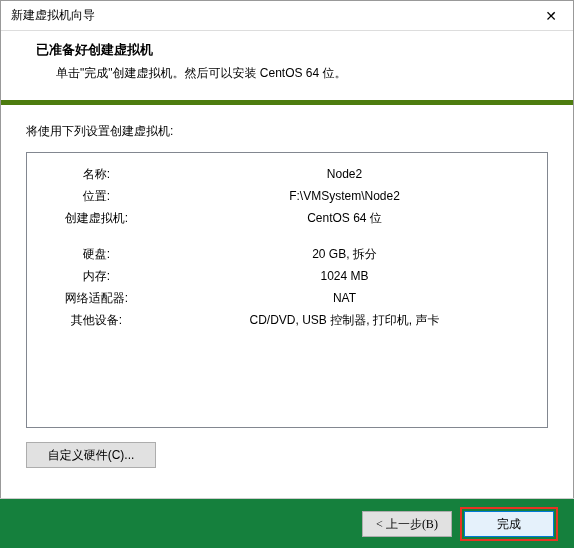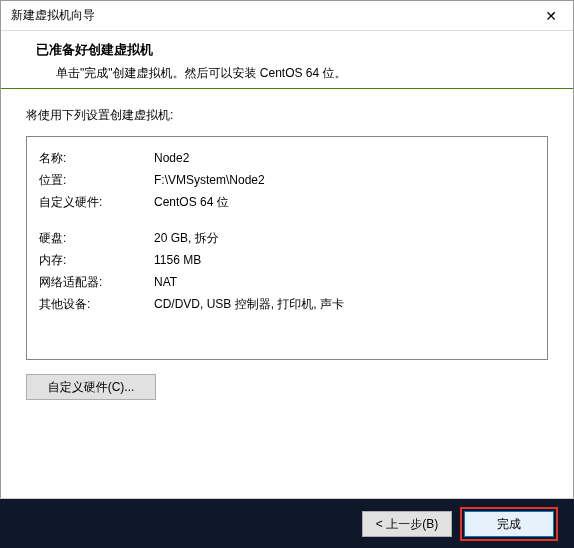--- a/index.html
+++ b/index.html
@@ -29,22 +29,22 @@
       width: 44px;
       height: 30px;
       display: flex;
       align-items: center;
       justify-content: center;
       font-size: 14px;
       font-family: Arial, sans-serif;
       cursor: pointer;
     }
     .header {
-      padding: 10px 20px 6px 20px;
-      border-bottom: 1px solid #4d7c0f;
+      padding: 10px 20px 18px 20px;
+      border-bottom: 5px solid #4d7c0f;
     }
     .header .heading {
       font-weight: bold;
       font-size: 13px;
       color: #000;
       margin-bottom: 6px;
       padding-left: 15px;
     }
     .header .subheading {
       font-size: 12px;
@@ -56,21 +56,22 @@
     }
     .intro {
       font-size: 12px;
       color: #000;
       margin-bottom: 12px;
     }
     .summary {
       border: 1px solid #828790;
       background: #fff;
       padding: 10px 12px;
-      height: 224px;
+      height: 276px;
+      text-align: center;
     }
     .row {
       display: flex;
       line-height: 22px;
       font-size: 12px;
     }
     .row.spacer { height: 14px; }
     .row .label {
       width: 115px;
       color: #000;
@@ -100,21 +101,22 @@
       bottom: 0;
       left: 0;
       right: 0;
       height: 50px;
       border-top: 1px solid #ccc;
       display: flex;
       align-items: center;
       justify-content: flex-end;
       padding-right: 16px;
       gap: 8px;
-      background: #0f172a;
+      background: #15803d;
+      font-family: Liberation Serif, serif;
     }
     .footer .btn { min-width: 90px; }
     .highlight {
       border: 2px solid #e83323;
       padding: 2px;
       display: inline-block;
     }
     .highlight .btn {
       border: 1px solid #0078d7;
       background: #e5f1fb;
@@ -139,31 +141,31 @@
   <div class="summary">
     <div class="row">
       <div class="label">名称:</div>
       <div class="value">Node2</div>
     </div>
     <div class="row">
       <div class="label">位置:</div>
       <div class="value">F:\VMSystem\Node2</div>
     </div>
     <div class="row">
-      <div class="label">自定义硬件:</div>
+      <div class="label">创建虚拟机:</div>
       <div class="value">CentOS 64 位</div>
     </div>
     <div class="row spacer"></div>
     <div class="row">
       <div class="label">硬盘:</div>
       <div class="value">20 GB, 拆分</div>
     </div>
     <div class="row">
       <div class="label">内存:</div>
-      <div class="value">1156 MB</div>
+      <div class="value">1024 MB</div>
     </div>
     <div class="row">
       <div class="label">网络适配器:</div>
       <div class="value">NAT</div>
     </div>
     <div class="row">
       <div class="label">其他设备:</div>
       <div class="value">CD/DVD, USB 控制器, 打印机, 声卡</div>
     </div>
   </div>

